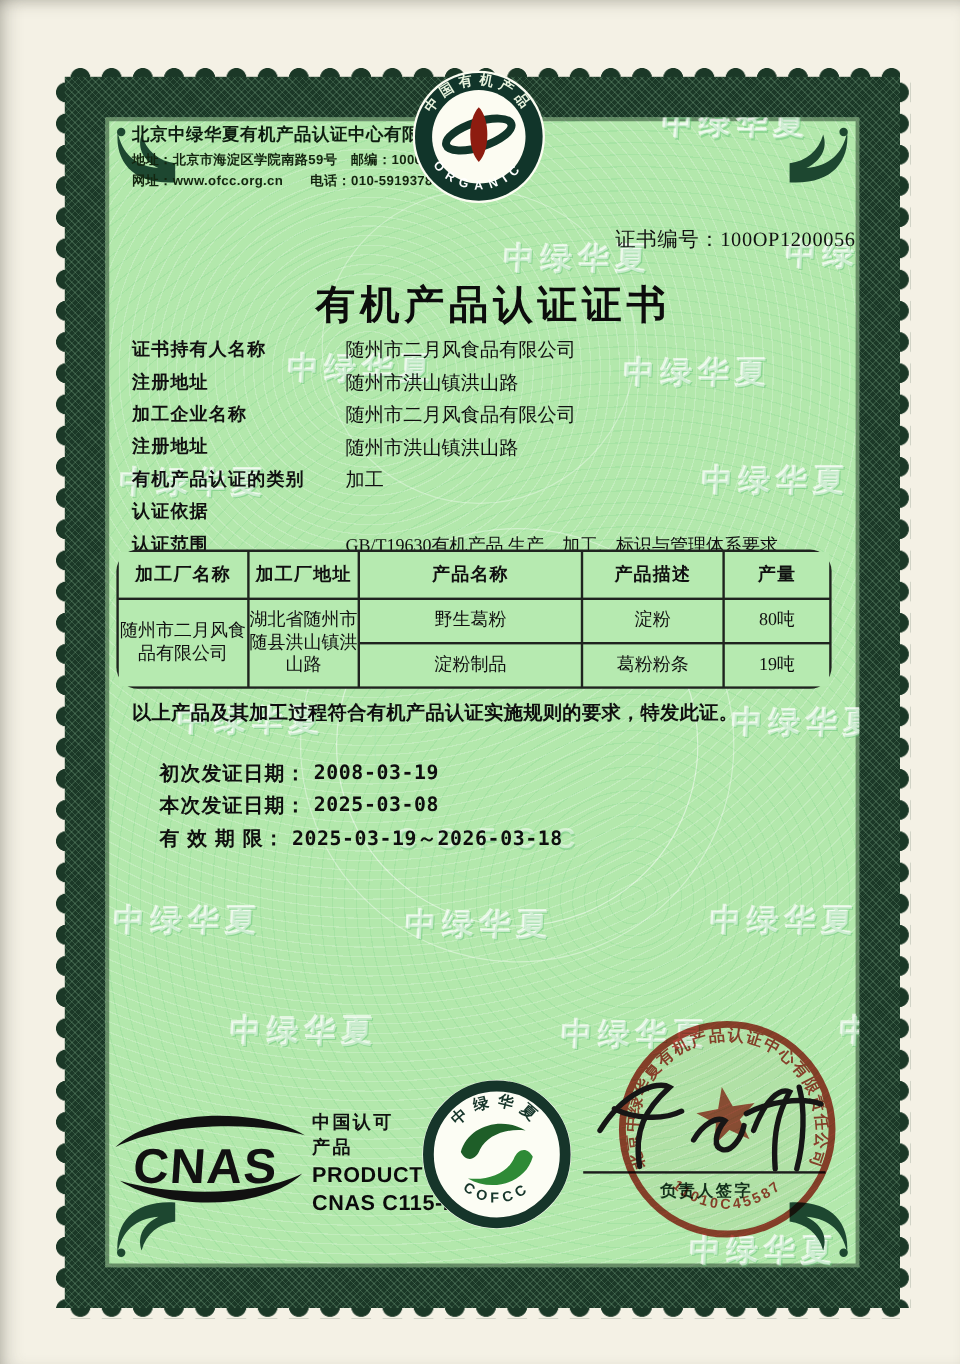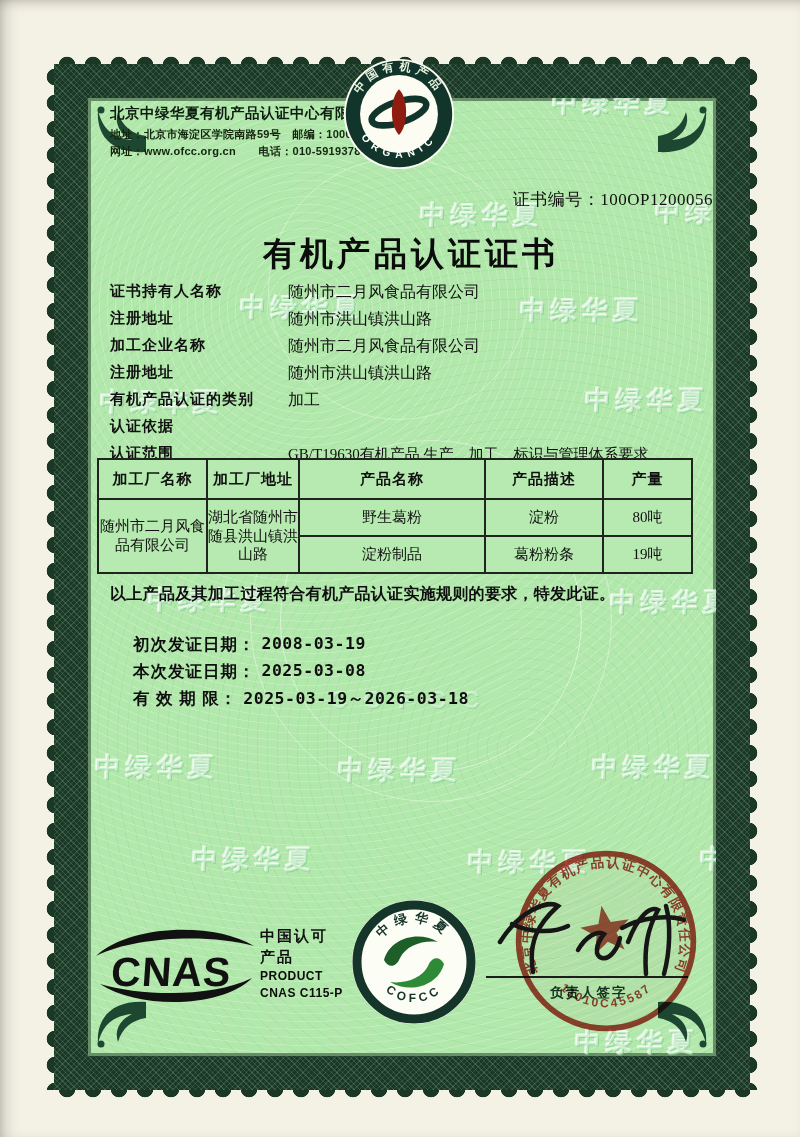--- a/index.html
+++ b/index.html
@@ -46,37 +46,37 @@
            font-size:33px;font-weight:900;letter-spacing:4px;color:#0c0c0c;}
   
   .fields{position:absolute;left:22px;top:184px;width:596px;}
   .frow{display:flex;height:27px;align-items:flex-start;}
   .flabel{width:178px;flex:0 0 178px;font-size:15px;font-weight:700;color:#101010;letter-spacing:1px;}
   .fvalue{font-size:16px;font-family:"Liberation Serif",serif;color:#101010;white-space:nowrap;}
   .fvalue.long{font-size:15px;margin-top:28px;}
   
   .cert-table{position:absolute;left:9px;top:360px;width:596px;box-sizing:border-box;
               display:grid;grid-template-columns:107px 90px 184px 116px 1fr;grid-template-rows:38px 35px 35px;
-              background:#1f241f;gap:2px;padding:2px;}
+              background:#1f241f;gap:2px;padding:2px;border-radius:18px;}
   .tc{background:#b6eab0;display:flex;align-items:center;justify-content:center;text-align:center;
       font-size:15px;font-family:"Liberation Serif",serif;color:#101010;line-height:1.25;}
   .tc.th{font-weight:700;font-size:15px;letter-spacing:1px;}
   .tc.merge{grid-row:2/4;}
   
   .statement{position:absolute;left:22px;top:486px;width:586px;font-size:16px;font-weight:600;
              font-family:"Liberation Serif",serif;letter-spacing:.3px;color:#0e0e0e;}
   .dates{position:absolute;left:45px;top:536px;}
   .drow{display:flex;height:27px;font-size:16.5px;font-weight:700;color:#0e0e0e;}
   .dlabel{letter-spacing:1px;}
   .dvalue{font-family:"DejaVu Sans Mono",monospace;font-weight:700;letter-spacing:.5px;margin-left:6px;}
   
   .cnas-svg{position:absolute;left:2px;top:822px;}
   .cnas-text{position:absolute;left:172px;top:830px;line-height:1;}
   .cnas-text .cn{font-size:15px;font-weight:600;margin-bottom:6px;letter-spacing:2px;color:#101010;}
-  .cnas-text .en{font-size:12px;font-weight:800;margin-bottom:5px;letter-spacing:.5px;color:#0b0b0b;}
+  .cnas-text .en{font-size:18px;font-weight:800;margin-bottom:5px;letter-spacing:.5px;color:#0b0b0b;}
   .cofcc-svg{position:absolute;left:262px;top:800px;}
   .sig-line{position:absolute;left:398px;top:878px;width:202px;height:2px;background:#1c1c1c;z-index:5;}
   .sign-label{position:absolute;left:462px;top:886px;font-size:13.5px;font-weight:700;color:#14321c;
               letter-spacing:2px;z-index:5;}
   .stamp-svg{position:absolute;left:422px;top:747px;z-index:6;mix-blend-mode:multiply;opacity:.92;}
   .sig-svg{position:absolute;left:390px;top:782px;z-index:7;}
 </style>
 </head>
 <body>
 

